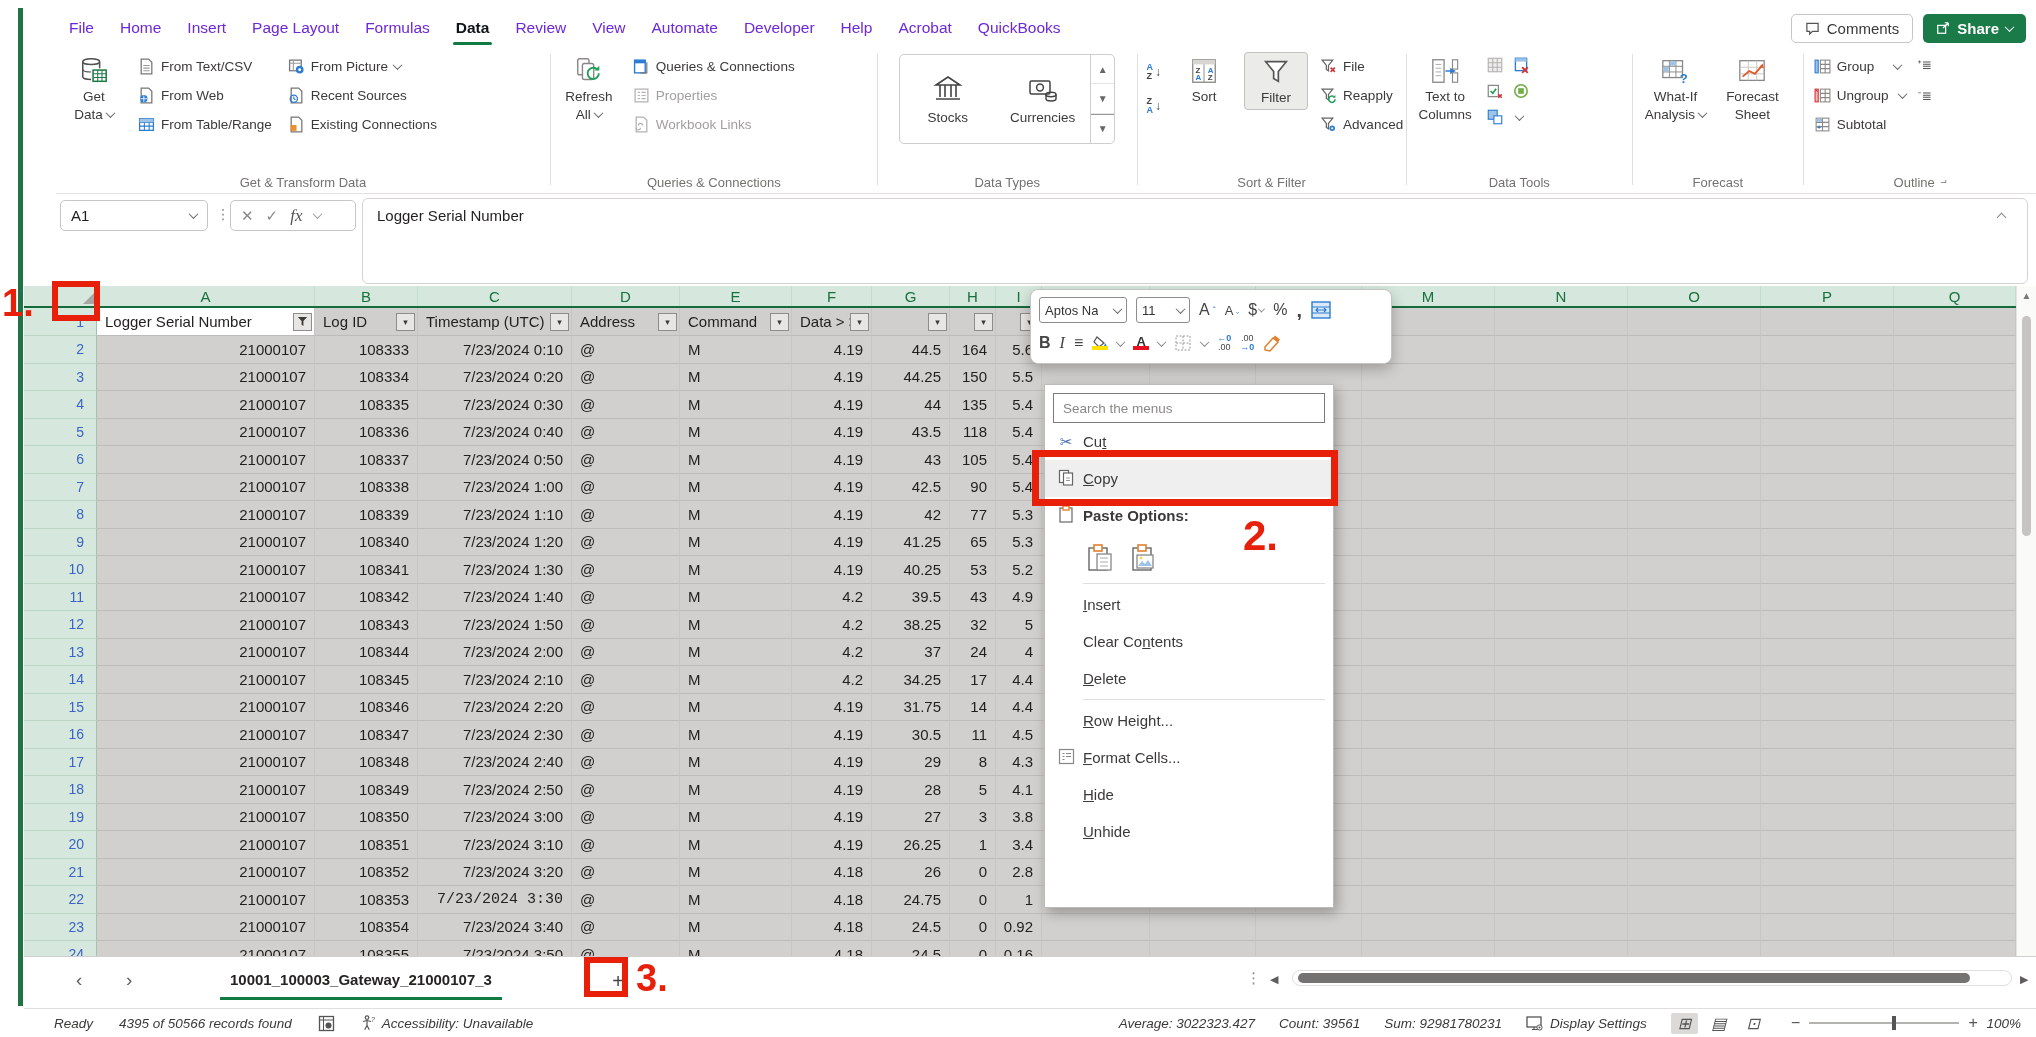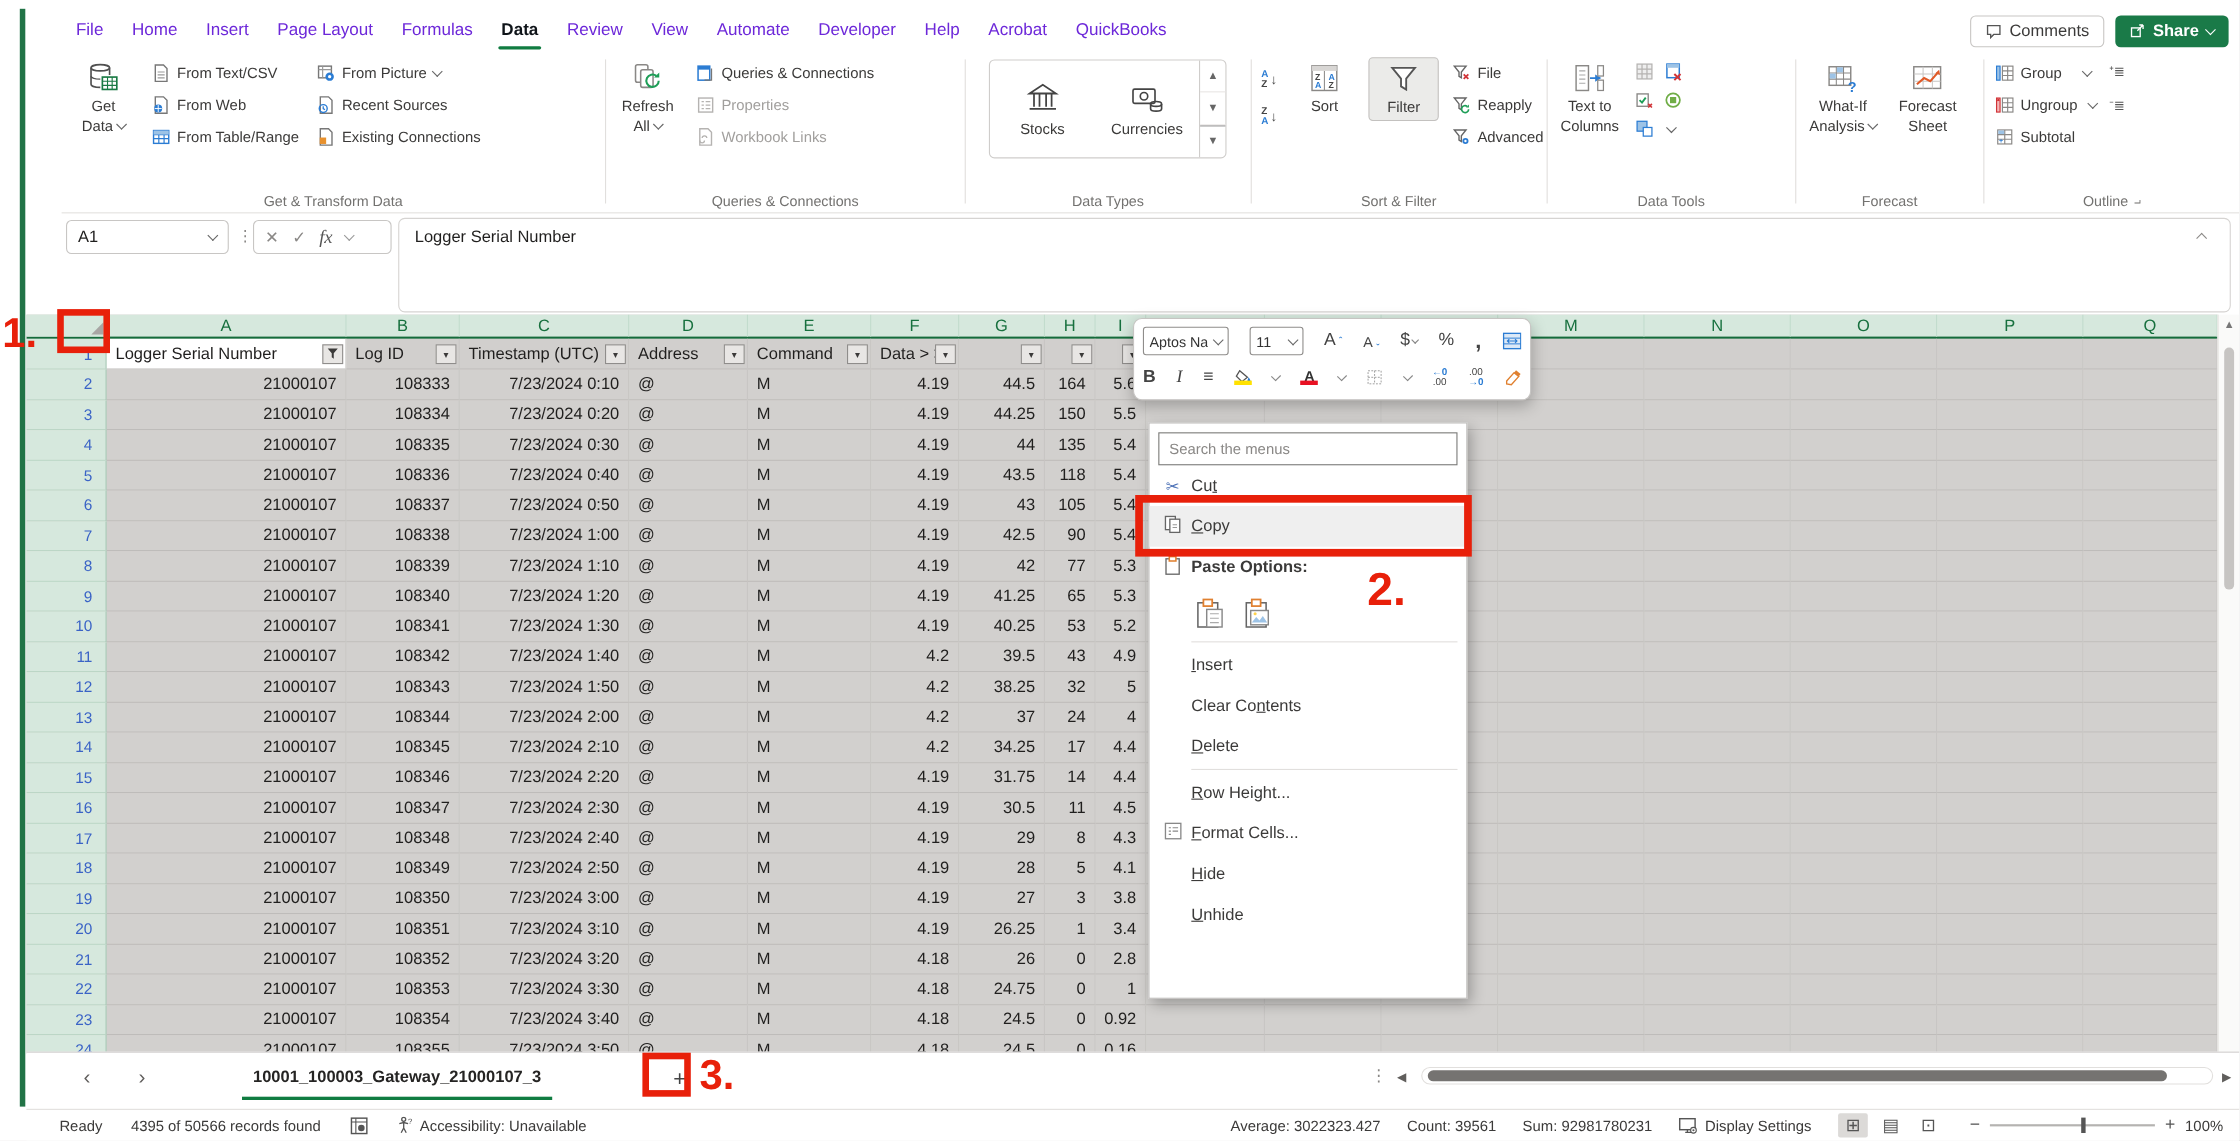--- a/index.html
+++ b/index.html
@@ -73,21 +73,21 @@
   .flt-btn { flex:0 0 auto; width:19px; height:18px; margin-left:auto; margin-right:2px; background:#e8e6e4; border:1px solid #8f8d8b; display:flex; align-items:center; justify-content:center; font-size:9px; color:#3b3a39; }
   .hdr-text { overflow:hidden; white-space:nowrap; }
 
   
   .vscroll { position:absolute; right:0; top:286px; width:20px; height:672px; background:#fafaf9; border-left:1px solid #e5e4e2; }
   .vscroll .arr { position:absolute; top:4px; left:0; right:0; text-align:center; font-size:10px; color:#777; }
   .vscroll .thumb { position:absolute; left:5px; top:30px; width:9px; height:220px; background:#c6c4c2; border-radius:5px; }
 
   
   .minitb { position:absolute; left:1030px; top:289px; width:362px; height:75px; background:#fff; border:1px solid #c6c4c2; border-radius:8px; box-shadow:0 5px 14px rgba(0,0,0,.25); padding:5px 8px; display:flex; flex-direction:column; justify-content:space-between; z-index:30; }
-  .mtrow { display:flex; align-items:center; gap:19px; height:30px; }
+  .mtrow { display:flex; align-items:center; gap:9px; height:30px; }
   .mt-select { display:flex; align-items:center; border:1px solid #8f8d8b; border-radius:3px; height:26px; padding:0 5px; font-size:13px; color:#333; gap:5px; }
   .mt-i { font-size:16px; color:#444; display:flex; align-items:center; gap:2px; }
   .mt-i .sup { font-size:9px; color:#2b7cd3; margin-left:1px; }
   .mt-i.bold { font-weight:bold; }
   .mt-i.italic { font-family:"Liberation Serif",serif; font-style:italic; }
   .underbar { display:inline-block; width:16px; height:4px; margin-top:-2px; }
   .stack { display:flex; flex-direction:column; align-items:center; line-height:11px; }
   .dec { font-size:9px; color:#444; display:flex; flex-direction:column; line-height:9px; align-items:center; }
   .dec b { color:#2b7cd3; }
 
@@ -112,21 +112,21 @@
   .tabbar { position:absolute; left:24px; top:956px; right:0; height:52px; background:#fff; border-top:1px solid #d0cecd; }
   .tb-nav { position:absolute; top:12px; font-size:19px; color:#605e5c; }
   .sheettab { position:absolute; left:196px; top:6px; padding:8px 10px 9px 10px; font-size:15px; font-weight:bold; color:#252423; border-bottom:3px solid #107c41; }
   .newsheet { position:absolute; left:580px; top:12px; width:28px; height:26px; font-size:20px; color:#444; text-align:center; line-height:24px; }
   .tb-dots { position:absolute; left:1222px; top:12px; color:#8a8886; font-size:15px; }
   .tb-arrow { position:absolute; top:16px; font-size:11px; color:#605e5c; }
   .hscroll { position:absolute; left:1268px; top:13px; width:720px; height:16px; background:#fff; border:1px solid #e1dfdd; border-radius:8px; }
   .hscroll .thumb { position:absolute; left:5px; top:2px; width:672px; height:10px; background:#757371; border-radius:5px; }
 
   
-  .statusbar { position:absolute; left:24px; top:1008px; right:0; height:29px; background:#fff; border-top:1px solid #e1dfdd; display:flex; align-items:center; font-size:13.5px; color:#3b3a39; }
+  .statusbar { position:absolute; left:24px; top:1008px; right:0; height:29px; background:#fff; border-top:1px solid #e1dfdd; display:flex; align-items:center; font-size:13.5px; color:#3b3a39;font-style:italic; }
   .sb-left { display:flex; align-items:center; gap:26px; padding-left:30px; }
   .sb-right { margin-left:auto; display:flex; align-items:center; gap:24px; padding-right:15px; }
   .sb-ico { display:flex; align-items:center; gap:6px; }
   .views { display:flex; align-items:center; gap:6px; }
   .views span { font-size:16px; color:#555; padding:1px 7px; }
   .views span.active { background:#dcdad8; border-radius:2px; }
   .zoomer { display:flex; align-items:center; gap:9px; }
   .z-track { position:relative; width:150px; height:2px; background:#b5b3b1; }
   .z-thumb { position:absolute; left:55%; top:-6px; width:4px; height:14px; background:#555; }
   .zminus,.zplus { font-size:16px; color:#555; }
@@ -978,21 +978,21 @@
         <div class="cell l" style="width: 133px;"></div>
         <div class="cell l" style="width: 133px;"></div>
         <div class="cell l" style="width: 133px;"></div>
         <div class="cell l" style="width: 133px;"></div>
         <div class="cell l" style="width: 122px;"></div>
       </div>
       <div class="grow" style="height: 27.5px;">
         <div class="rnum" style="width: 73px;">22</div>
         <div class="cell r" style="width: 218px;">21000107</div>
         <div class="cell r" style="width: 103px; text-align: center;">108353</div>
-        <div class="cell r" style="width: 154px;">7/23/2024 3:30</div>
+        <div class="cell r" style="width: 154px; font-family: Liberation Mono, monospace;">7/23/2024 3:30</div>
         <div class="cell l" style="width: 108px;">@</div>
         <div class="cell l" style="width: 112px;">M</div>
         <div class="cell r" style="width: 80px;">4.18</div>
         <div class="cell r" style="width: 78px;">24.75</div>
         <div class="cell r" style="width: 46px;">0</div>
         <div class="cell r" style="width: 46px;">1</div>
         <div class="cell l" style="width: 108px;"></div>
         <div class="cell l" style="width: 106px;"></div>
         <div class="cell l" style="width: 106px;"></div>
         <div class="cell l" style="width: 133px;"></div>

